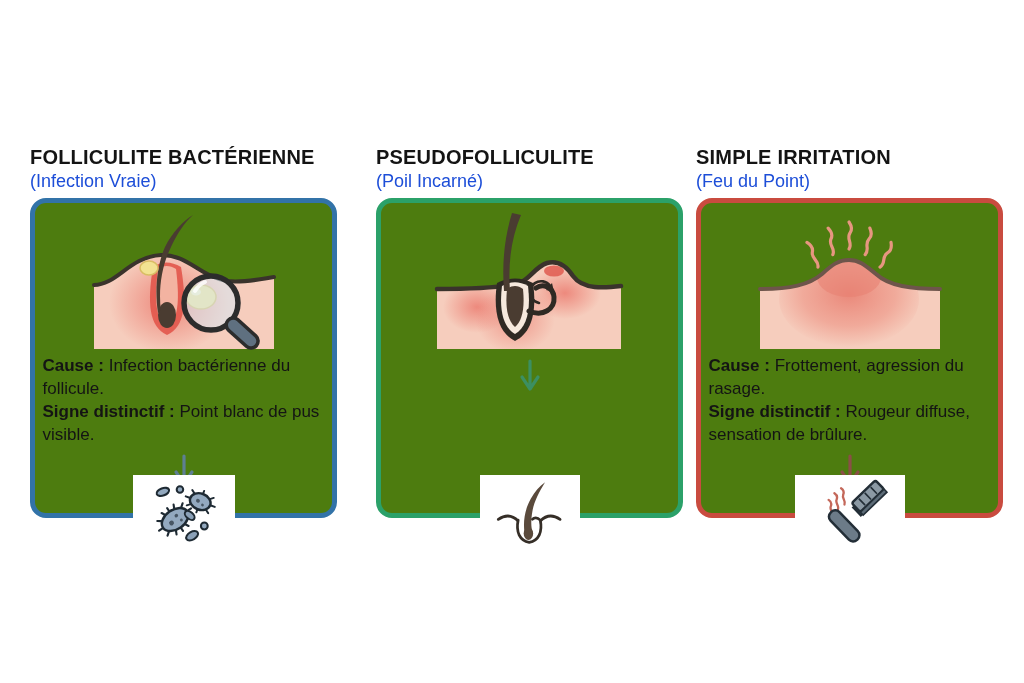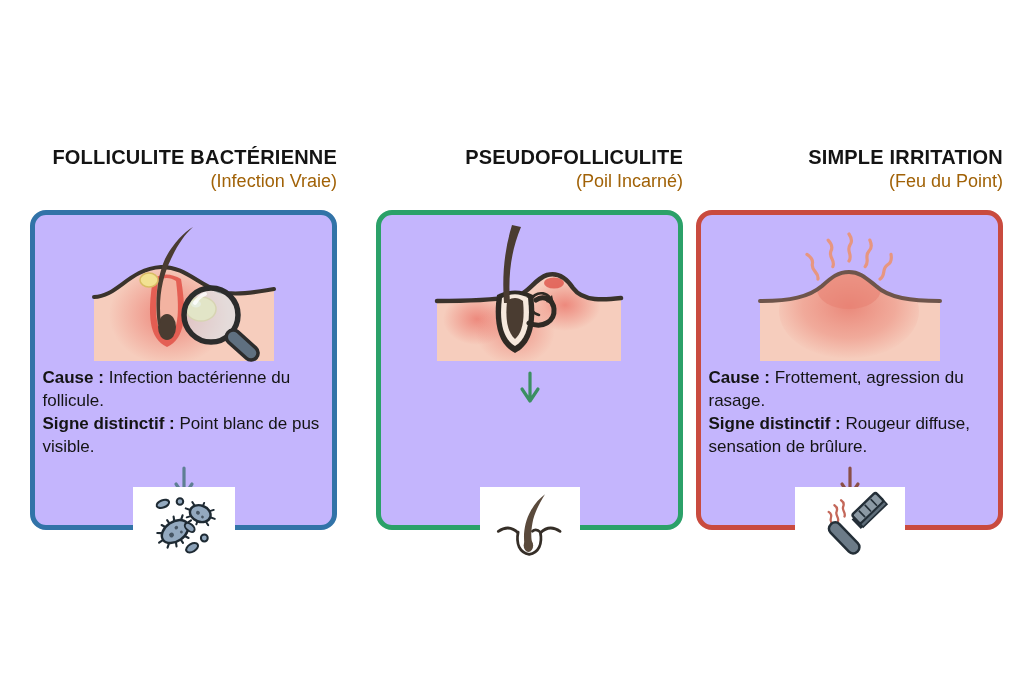--- a/index.html
+++ b/index.html
@@ -2,26 +2,26 @@
 <html><head>
 <meta charset="utf-8">
 <style>
   html,body{margin:0;padding:0;}
   body{
     width:1024px;height:683px;background:#ffffff;overflow:hidden;position:relative;
     font-family:"Liberation Sans", sans-serif;color:#111111;
   }
   .column{position:absolute;top:146px;width:307px;}
   .col-1{left:30px;} .col-2{left:376px;} .col-3{left:690px;padding-left:6px;}
-  .panel-header{text-align:right;line-height:1.15;margin-bottom:18px;}
+  .panel-header{text-align:left;line-height:1.15;margin-bottom:6px;}
   .panel-title{font-size:20px;font-weight:bold;letter-spacing:.2px;color:#141414;}
-  .panel-subtitle{font-size:18px;color:#a16207;margin-top:2px;}
+  .panel-subtitle{font-size:18px;color:#1d4ed8;margin-top:2px;}
   .card{
     position:relative;height:320px;box-sizing:border-box;
-    border:5px solid var(--accent,#888);border-radius:16px;background:#c4b5fd;
+    border:5px solid var(--accent,#888);border-radius:16px;background:#4d7c0f;
   }
   .illustration{display:block;margin:8px auto 0;width:230px;height:140px;}
   .panel-text{
     width:282px;margin:4px auto 0;font-size:17px;line-height:1.35;color:#141414;
   }
   .panel-text .lbl{font-weight:bold;}
   .down-arrow{display:block;margin:8px auto 0;width:24px;height:34px;}
   .footer-icon{
     position:absolute;left:50%;bottom:-38px;transform:translateX(-50%);
     background:#ffffff;padding:0 12px;height:76px;display:flex;align-items:center;justify-content:center;

